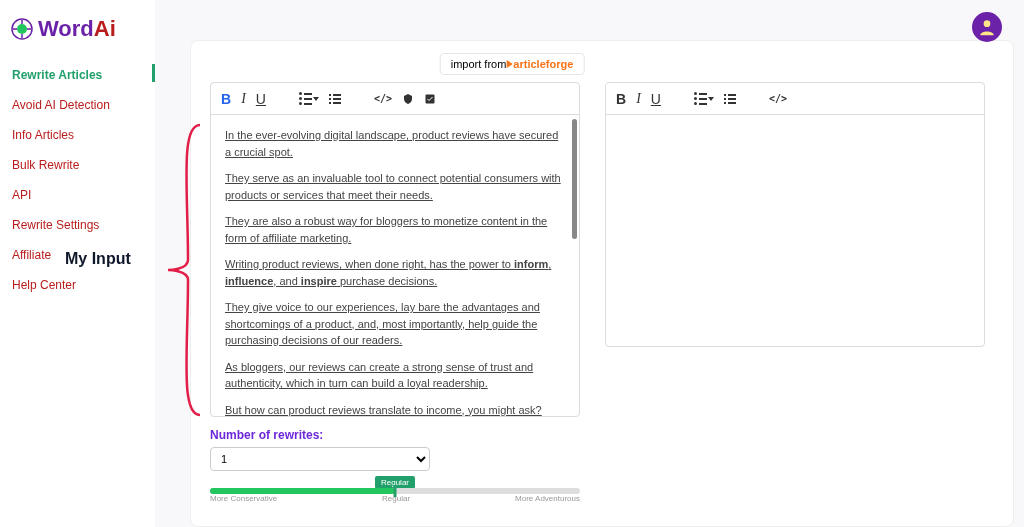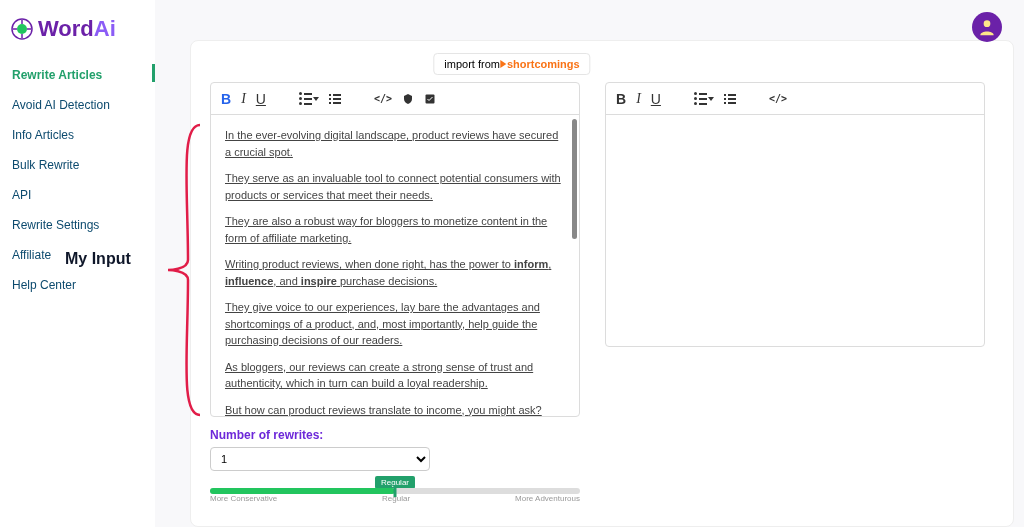--- a/index.html
+++ b/index.html
@@ -2,22 +2,22 @@
 <html><head>
   <meta charset="utf-8">
   <style>
     * { margin:0; padding:0; box-sizing:border-box; font-family:Arial, Helvetica, sans-serif; }
     body { background:#fff; width:1024px; height:527px; overflow:hidden; position:relative; }
     .sidebar { position:absolute; left:0; top:0; width:155px; height:527px; background:#fff; padding-top:8px; }
     .logo { display:flex; align-items:center; padding:8px 10px 18px 10px; }
     .logo svg { width:24px; height:24px; margin-right:4px; }
     .logo-text { font-size:22px; font-weight:700; }
     .logo-word { color:#6b21a8; }
-    .logo-ai { color:#8b5cf6; }
-    .nav-item { font-size:12px; color:#0c4a6e; padding:8px 12px; cursor:pointer; position:relative; }
+    .logo-ai { color:#b91c1c; }
+    .nav-item { font-size:12px; color:#b91c1c; padding:8px 12px; cursor:pointer; position:relative; }
     .nav-item.active { color:#22a06b; font-weight:600; }
     .nav-item.active::after { content:""; position:absolute; right:0; top:4px; width:3px; height:18px; background:#22a06b; }
     .main { position:absolute; left:155px; top:0; right:0; bottom:0; background:#f8f8fa; }
     .main-inner { position:absolute; left:35px; top:40px; right:10px; bottom:0; background:#fff; border-radius:8px; border:1px solid #eee; }
     .avatar { position:absolute; right:22px; top:12px; width:30px; height:30px; border-radius:50%; background:#6b21a8; display:flex; align-items:center; justify-content:center; }
     .avatar svg { width:20px; height:20px; }
     .import-btn { position:absolute; left:50%; top:53px; transform:translateX(-50%); background:#fff; border:1px solid #e5e5e5; border-radius:4px; padding:4px 10px; font-size:11px; display:flex; align-items:center; cursor:pointer; gap:0; }
     .af-logo { color:#f97316; font-weight:600; font-size:11px; display:flex; align-items:center; gap:1px; }
     .af-logo .tri { width:0; height:0; border-top:4px solid transparent; border-bottom:4px solid transparent; border-left:6px solid #f97316; display:inline-block; }
     .editor-box { position:absolute; border:1px solid #dcdcdc; border-radius:4px; background:#fff; }
@@ -85,21 +85,21 @@
   <svg viewBox="0 0 24 24">
       <circle cx="12" cy="8" r="4" fill="#fde68a"></circle>
       <path d="M4 22 C4 16 20 16 20 22 Z" fill="#fde68a"></path>
     </svg>
 </div>
 
 <div class="import-btn">
   <span>import from</span>
   <span class="af-logo">
       <span class="tri"></span>
-      <span>shortcomings</span>
+      <span>articleforge</span>
     </span>
 </div>
 
 <div class="editor-box left-editor">
   <div class="toolbar">
     <div class="tb-group">
       <span class="tb-btn tb-bold">B</span>
       <span class="tb-btn tb-italic">I</span>
       <span class="tb-btn tb-under">U</span>
     </div>

